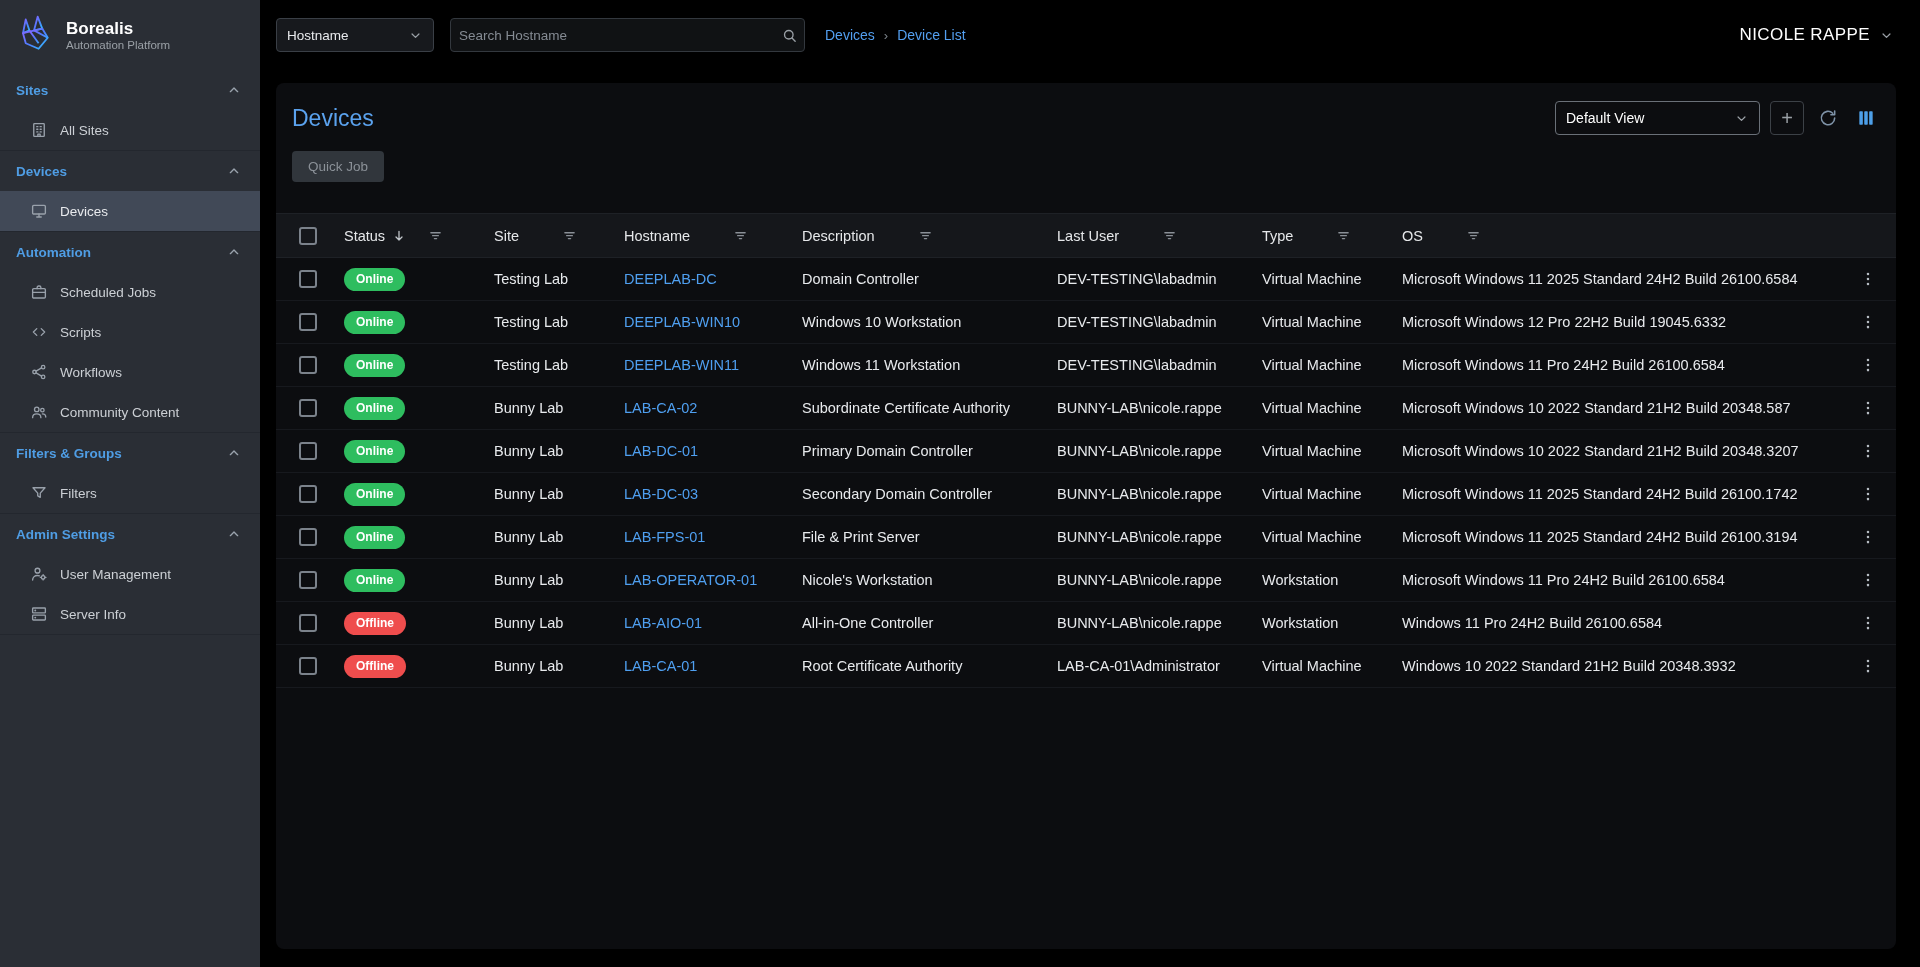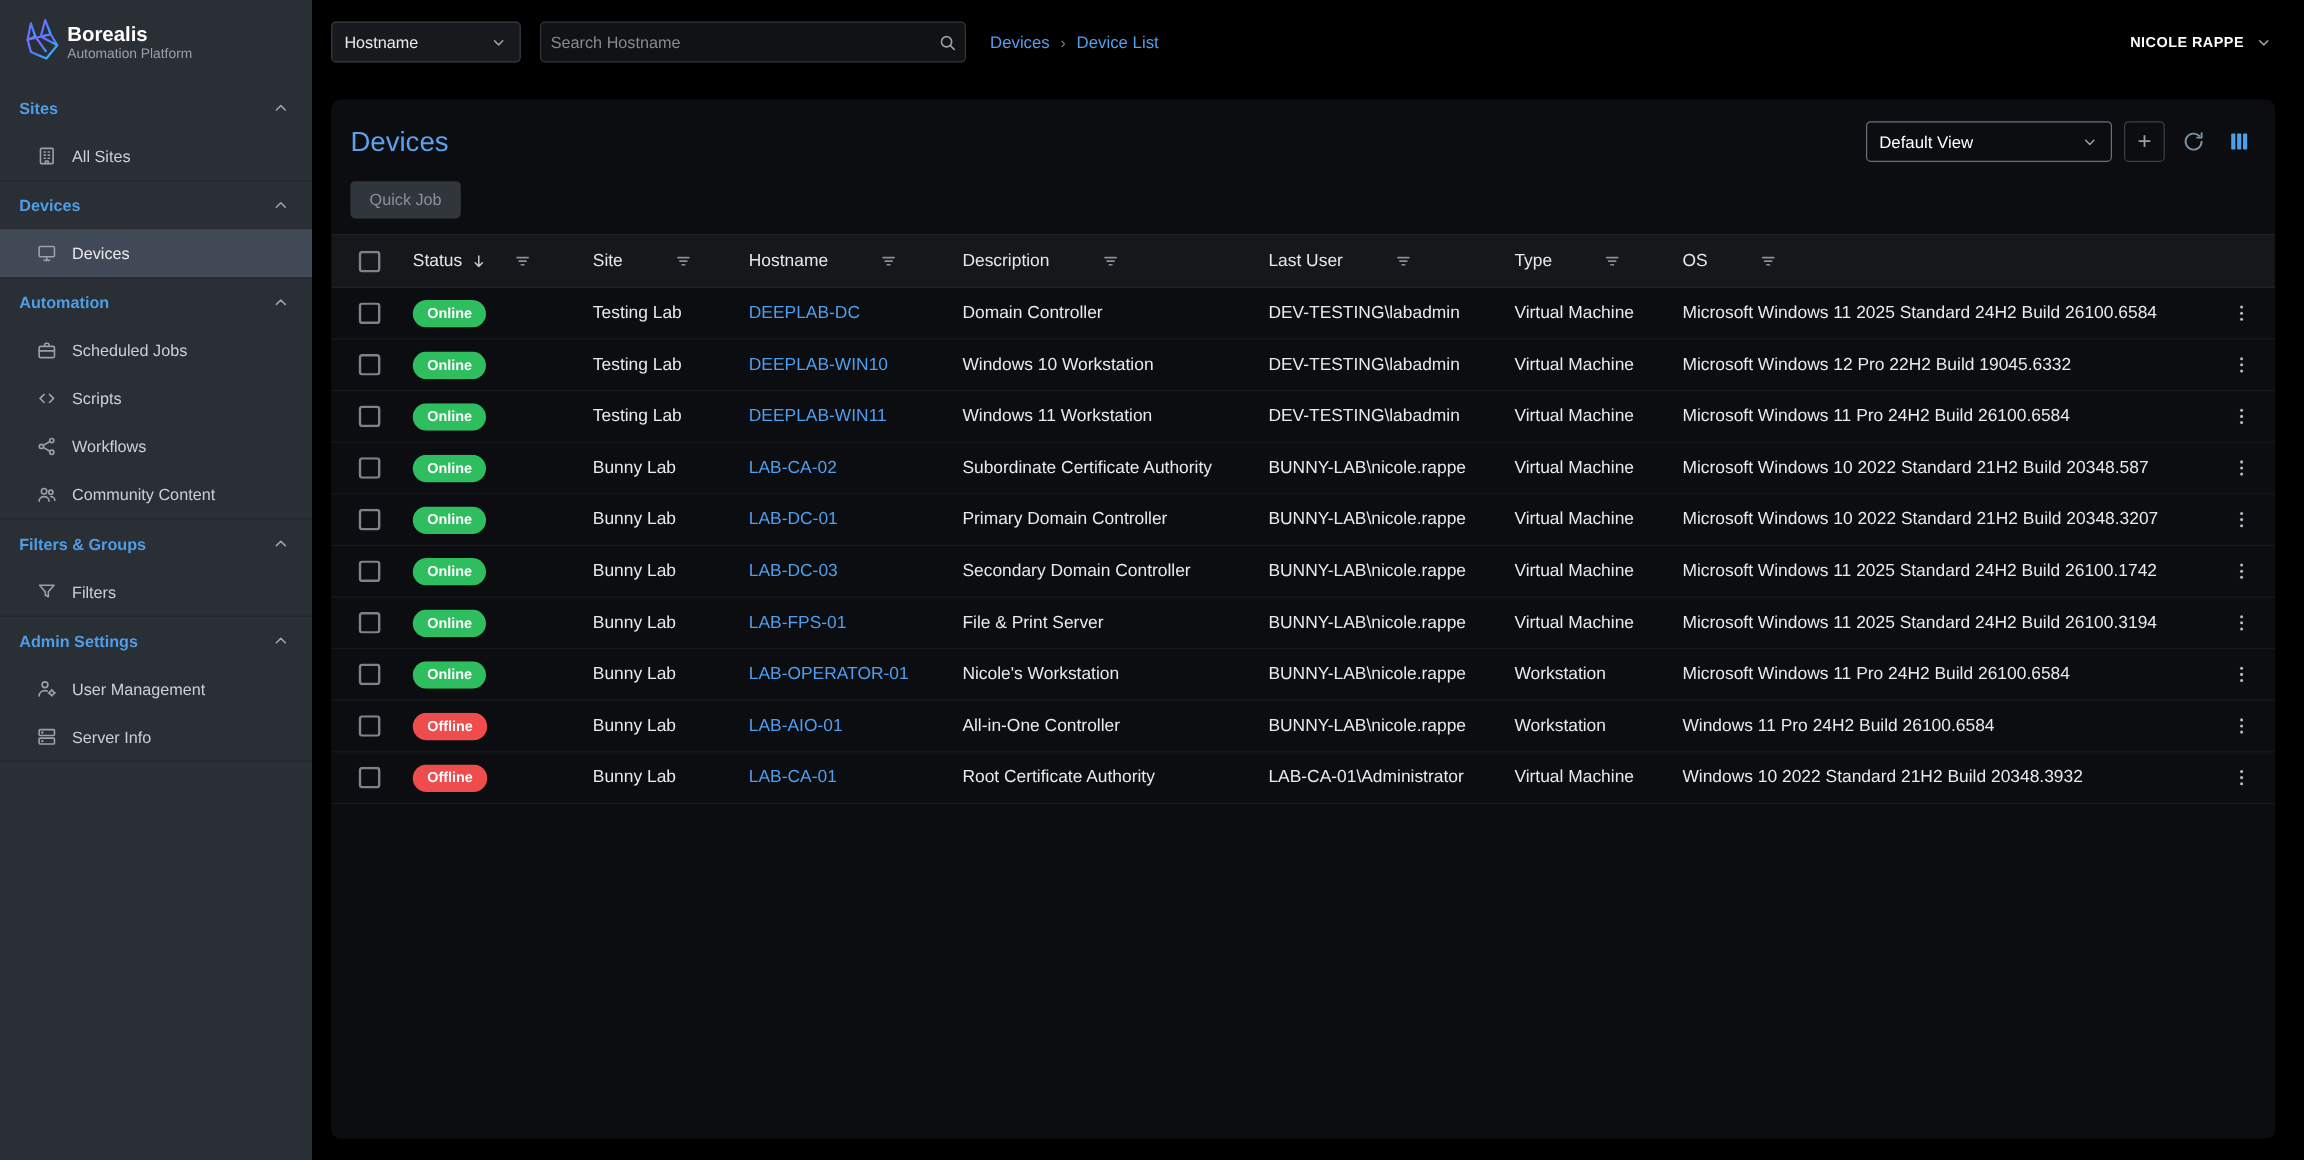--- a/index.html
+++ b/index.html
@@ -6,21 +6,21 @@
   html,body { margin:0; padding:0; }
   body {
     width:1920px; height:967px; overflow:hidden;
     background:#000; color:#e8eaed;
     font-family:"Liberation Sans", sans-serif;
   }
   .app { display:flex; width:100%; height:100%; }
 
   
   .sidebar { width:260px; flex-shrink:0; background:#2a2e35; display:flex; flex-direction:column; }
-  .brand { height:70px; display:flex; align-items:center; padding:0 12px; }
+  .brand { height:70px; display:flex; align-items:center; gap:10px; padding:0 12px; }
   .brand-name { font-size:17px; font-weight:bold; color:#fff; line-height:1.15; }
   .brand-sub { font-size:11.5px; color:#9aa0a6; }
   .nav { flex:1; overflow:hidden; }
   .section { border-bottom:1px solid #23272e; }
   .sec-head { height:40px; display:flex; align-items:center; padding:0 18px 0 16px;
               color:#4f9de4; font-weight:bold; font-size:13.5px; cursor:pointer; }
   .sec-head .chev { margin-left:auto; width:16px; height:16px; color:#9aa3ad; }
   .nav-item { height:40px; display:flex; align-items:center; gap:12px; padding:0 20px 0 30px;
               color:#ccd0d5; font-size:13.5px; cursor:pointer; }
   .nav-item.active { background:#414957; color:#e8eaed; }
@@ -37,21 +37,21 @@
   .search { width:355px; height:34px; background:#101214; border:1px solid #33383e;
             border-radius:4px; display:flex; align-items:center; padding:0 6px; }
   .search input { flex:1; background:transparent; border:none; outline:none;
                   color:#e8eaed; font-size:13.5px; font-family:inherit; }
   .search input::placeholder { color:#858b93; }
   .search .sicon { width:17px; height:17px; color:#9aa0a6; cursor:pointer; }
   .breadcrumb { display:flex; align-items:center; gap:9px; font-size:14px; margin-left:4px; }
   .breadcrumb a { color:#539ff0; text-decoration:none; cursor:pointer; }
   .breadcrumb .sep { color:#7b8289; font-size:13px; }
   .user-menu { margin-left:auto; display:flex; align-items:center; gap:9px;
-               font-size:12px; font-weight:700; letter-spacing:.4px; color:#fff; cursor:pointer; }
+               font-size:17px; font-weight:400; letter-spacing:.4px; color:#fff; cursor:pointer; }
 
   
   .content { flex:1; padding:13px 24px 18px 16px; min-height:0; }
   .panel { height:100%; background:#0c0d10; border-radius:8px; display:flex;
            flex-direction:column; overflow:hidden; }
   .panel-head { display:flex; align-items:center; justify-content:space-between;
                 padding:18px 16px 0 16px; }
   .page-title { margin:0; font-size:23px; font-weight:500; color:#5ba2ee; }
   .view-controls { display:flex; align-items:center; gap:10px; }
   .view-select { width:205px; height:34px; border:1px solid #6a7078; border-radius:4px;
@@ -62,21 +62,21 @@
               font-family:inherit; }
   .icon-btn { background:none; border:none; padding:4px; cursor:pointer; display:flex; align-items:center; }
   .icon-btn .ic { width:20px; height:20px; }
   .refresh-btn .ic { color:#7f93a8; }
   .columns-btn .ic { color:#4d9fe8; }
   .quick-job { margin:16px 16px 0; align-self:flex-start; background:#31363c; color:#8b9198;
                border:none; border-radius:4px; padding:8px 16px; font-size:13.5px;
                font-family:inherit; cursor:pointer; }
 
   
-  .table { margin-top:13px; font-size:14.5px; }
+  .table { margin-top:31px; font-size:14.5px; }
   .thead, .trow { display:grid;
     grid-template-columns:64px 150px 130px 178px 255px 205px 140px 1fr 56px;
     align-items:center; }
   .thead { height:45px; background:#15171b; border-top:1px solid #1e2126;
            border-bottom:1px solid #1e2126; color:#e6e8ea; }
   .trow { height:43px; border-bottom:1px solid #17191e; }
   .cell { padding-left:4px; padding-right:8px; white-space:nowrap; overflow:hidden;
           text-overflow:ellipsis; }
   .c-check { display:flex; justify-content:center; padding:0; }
   .checkbox { width:18px; height:18px; border:2px solid #7b828b; border-radius:3px;

